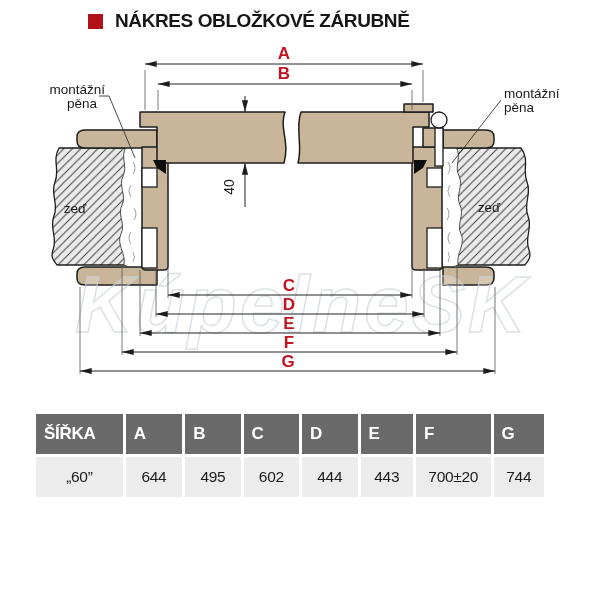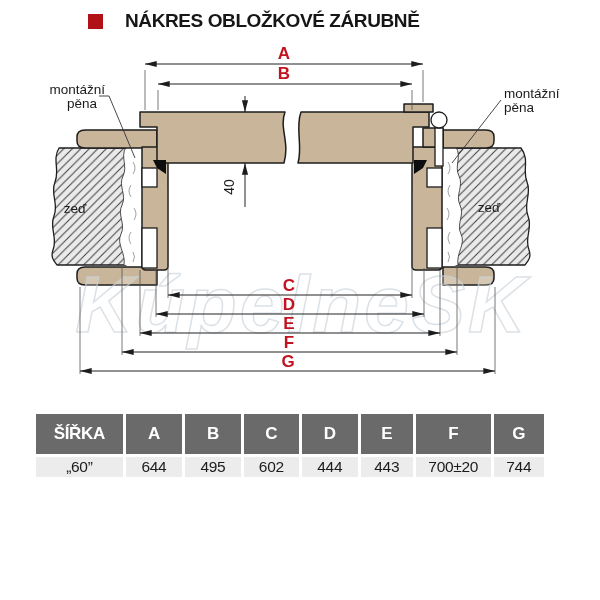--- a/index.html
+++ b/index.html
@@ -7,21 +7,21 @@
     --wall:#eaeaea;
     --dim-red:#c11420;
     --accent-red:#b01217;
   }
   *{box-sizing:border-box;}
   html,body{margin:0;padding:0;}
   body{
     width:600px;height:600px;position:relative;background:#fff;overflow:hidden;
     font-family:"Liberation Sans",sans-serif;
   }
-  .title-row{position:absolute;top:10px;left:88px;display:flex;align-items:center;gap:22px;}
+  .title-row{position:absolute;top:10px;left:88px;display:flex;align-items:center;gap:12px;}
   .bullet{width:15px;height:15px;background:var(--accent-red);flex:0 0 auto;}
   .page-title{font-size:19px;font-weight:bold;letter-spacing:-0.4px;color:#161616;margin:0;white-space:nowrap;}
 
   #diagram{position:absolute;top:40px;left:0;}
 
   
   .wood{fill:var(--wood);stroke:#1d1d1d;stroke-width:1.5;stroke-linejoin:round;}
   .wallpat{fill:url(#hatch);stroke:#1d1d1d;stroke-width:1.3;stroke-linejoin:round;}
   .white-part{fill:#fff;stroke:#1d1d1d;stroke-width:1.3;}
   .foam{fill:#fff;stroke:none;}
@@ -35,24 +35,24 @@
   .ann{font-size:13.5px;fill:#1a1a1a;font-family:"Liberation Sans",sans-serif;}
   .thick-label{font-size:14px;fill:#1a1a1a;text-anchor:middle;font-family:"Liberation Sans",sans-serif;}
   .wm{font-size:80px;font-style:italic;font-weight:bold;letter-spacing:3px;text-anchor:middle;
       fill:rgba(255,255,255,0.35);stroke:#cdd5dc;stroke-width:1.5;opacity:0.7;}
 
   
   .tbl-wrap{position:absolute;top:411px;left:33px;width:514px;}
   table.dims{border-collapse:separate;border-spacing:3px;table-layout:fixed;width:514px;}
   table.dims th{
     background:#6a6a6a;color:#fff;font-size:17px;font-weight:bold;height:40px;
-    text-align:center;letter-spacing:-0.3px;padding:0;
+    text-align:left;letter-spacing:-0.3px;padding:8px;
   }
   table.dims td{
-    background:#ececec;color:#1b1b1b;font-size:15.5px;height:20px;
+    background:#ececec;color:#1b1b1b;font-size:15.5px;height:40px;
     text-align:center;letter-spacing:-0.3px;padding:0 2px;white-space:nowrap;
   }
 </style>
 </head>
 <body>
 
 <div class="title-row">
   <span class="bullet"></span>
   <h1 class="page-title">NÁKRES OBLOŽKOVÉ ZÁRUBNĚ</h1>
 </div>

